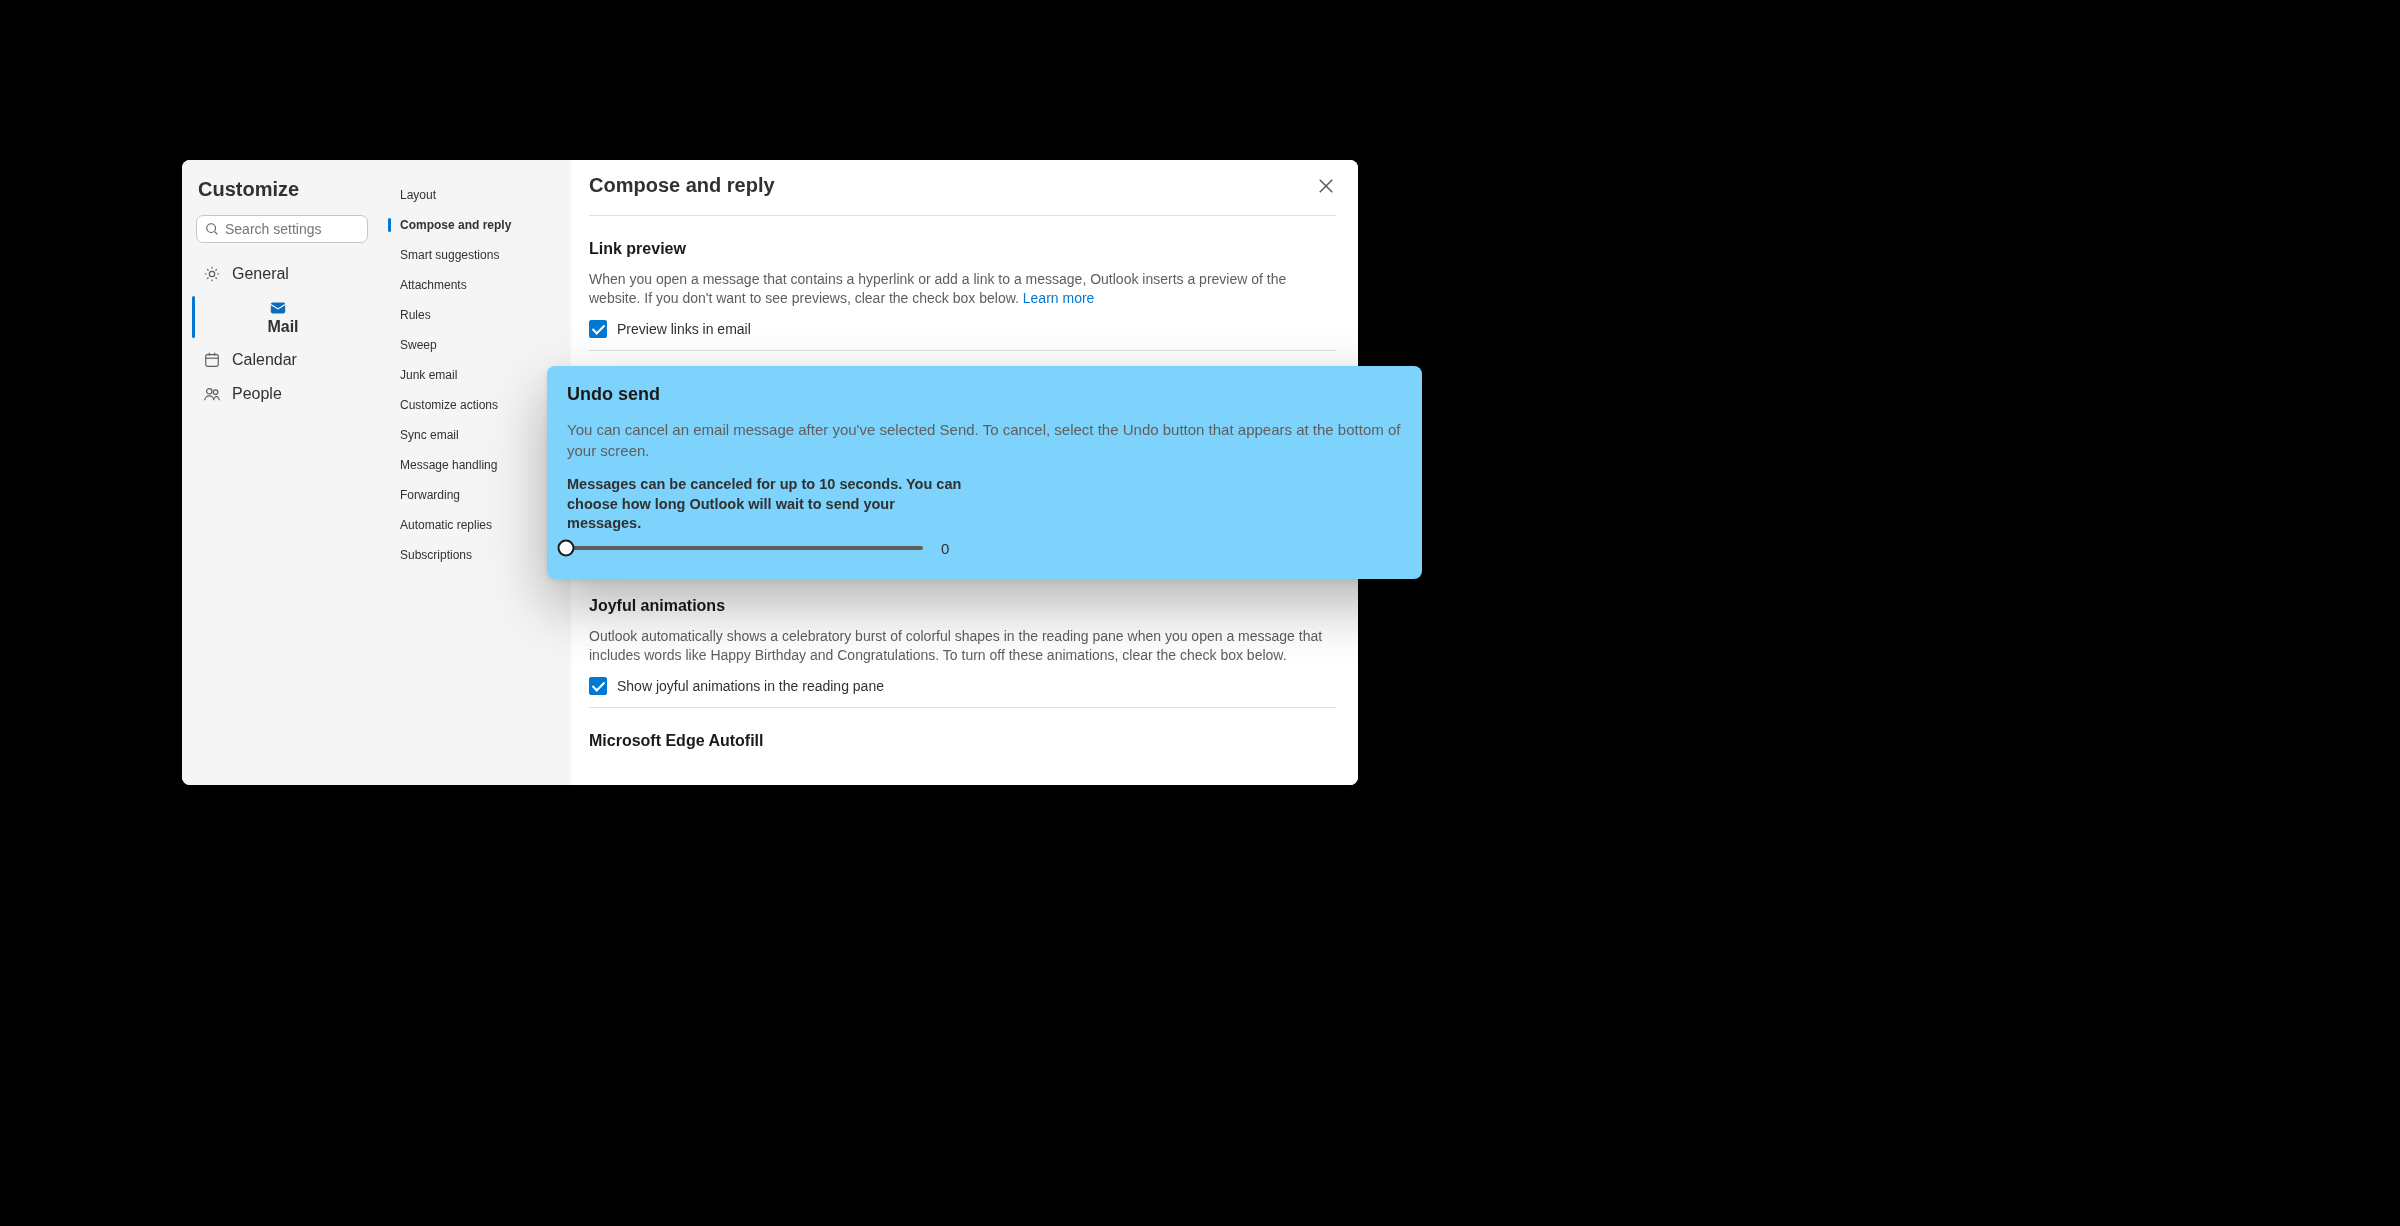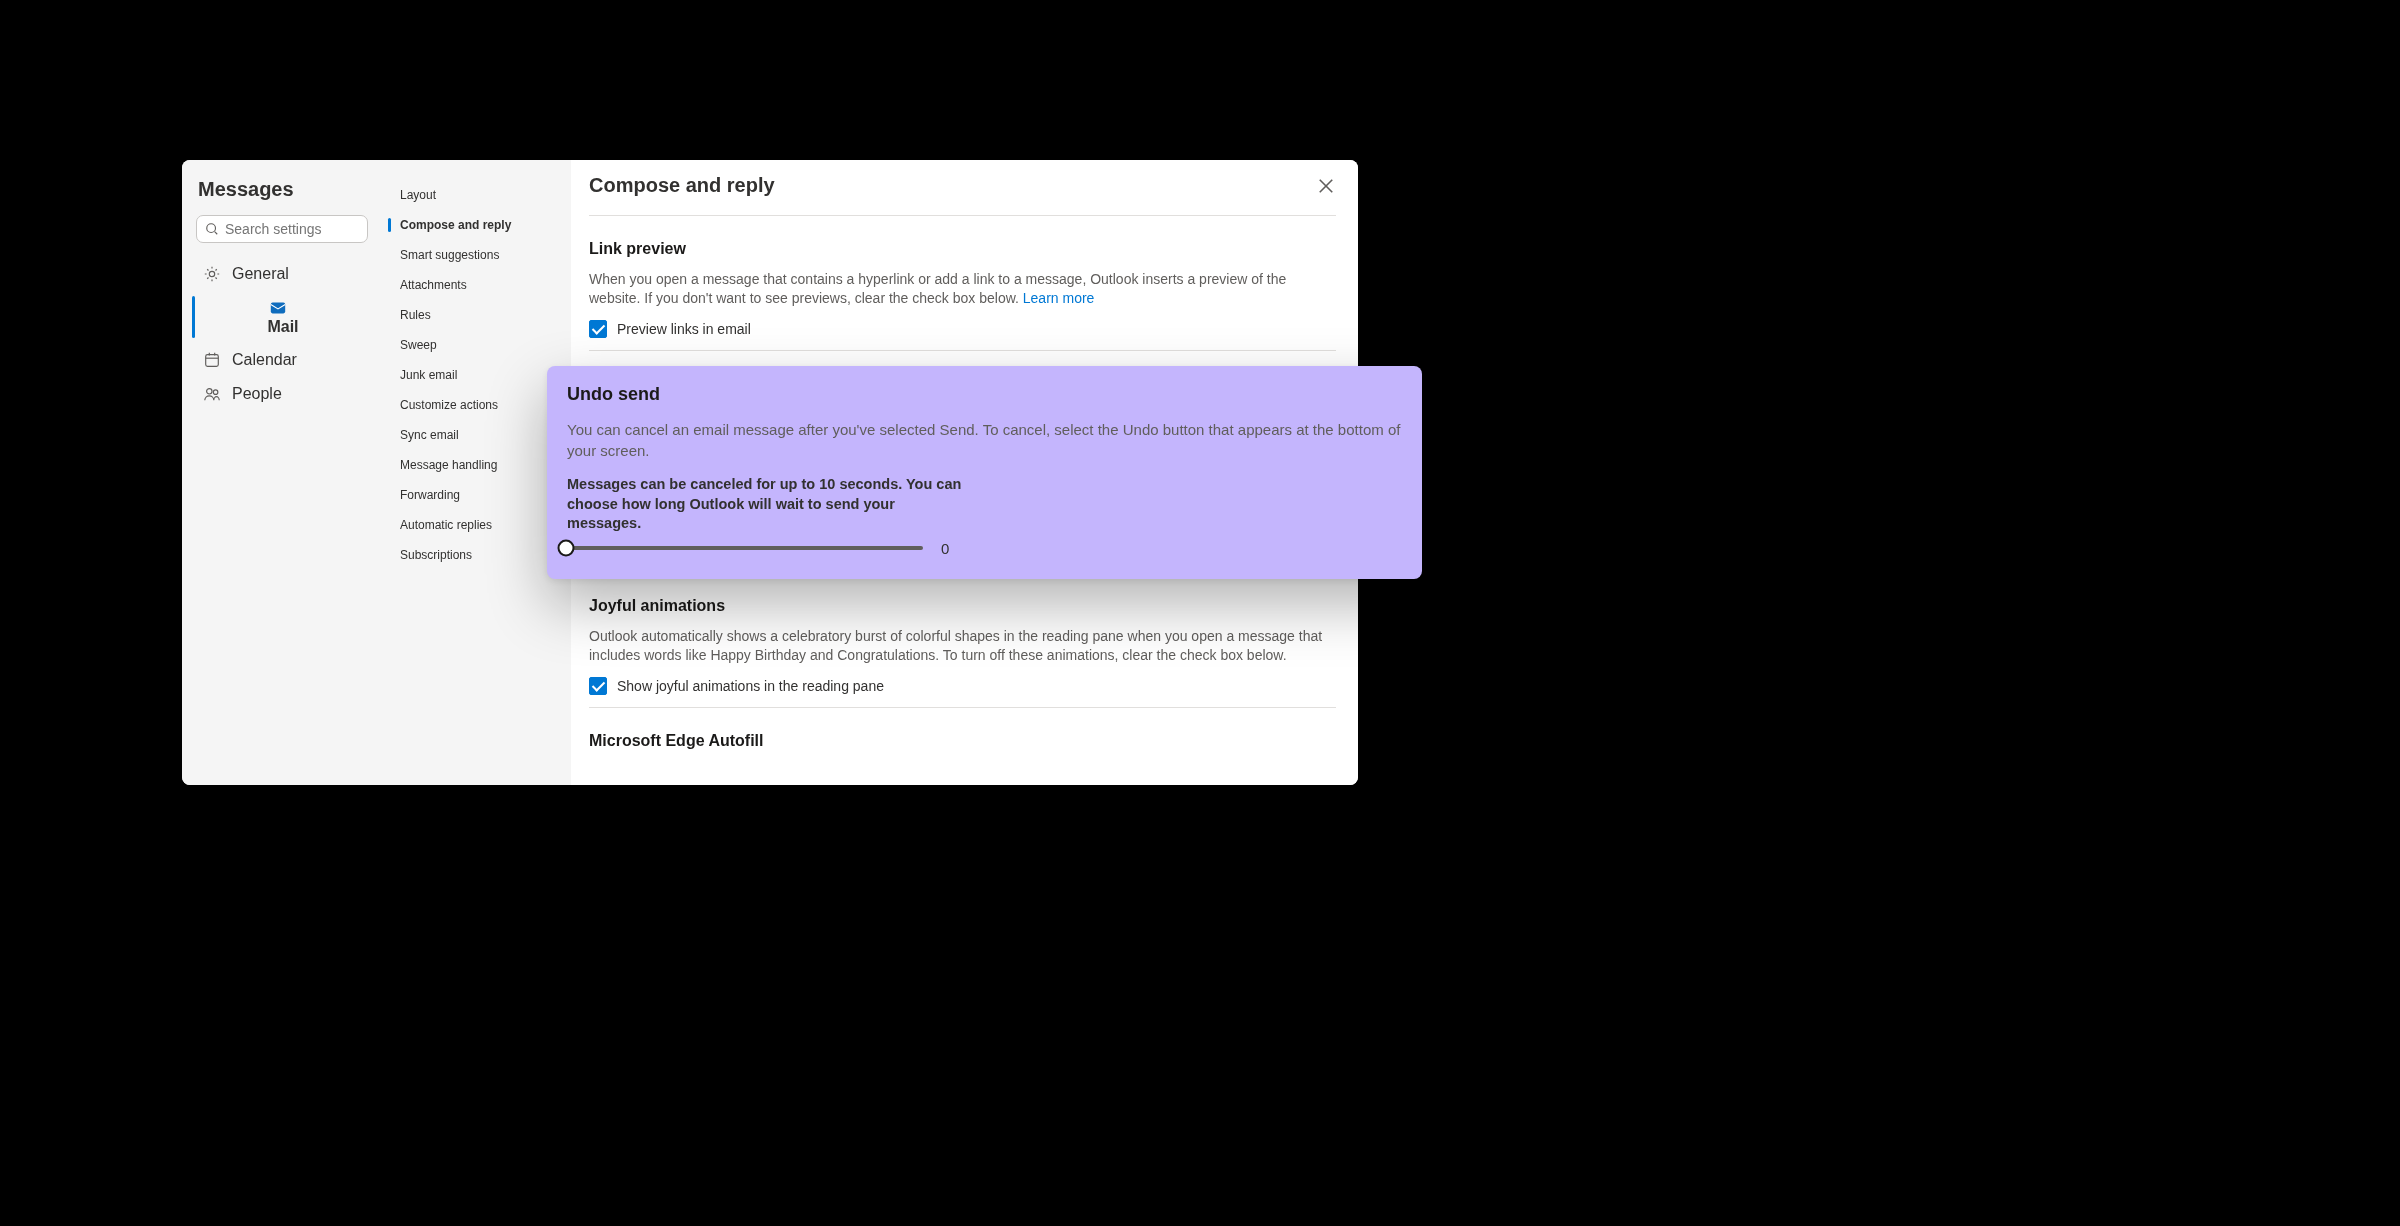--- a/index.html
+++ b/index.html
@@ -179,21 +179,21 @@
     border-width: 0 2px 2px 0;
     transform: rotate(45deg);
   }
   .checkbox-row label { font-size: 14px; color: #323130; }
   
   .popout {
     position: absolute;
     left: 547px;
     top: 366px;
     width: 875px;
-    background: #c4b5fd;
+    background: #7dd3fc;
     border-radius: 8px;
     padding: 18px 20px 22px 20px;
     box-shadow: 0 2px 6px rgba(0,0,0,0.08), 0 25px 60px rgba(0,0,0,0.3);
     z-index: 10;
   }
   .popout-title {
     font-size: 18px;
     font-weight: 700;
     color: #1b1a19;
     margin-bottom: 12px;
@@ -242,21 +242,21 @@
   }
   
   .spacer-undo { height: 198px; border-bottom: 1px solid #e1dfdd; margin-bottom: 24px; }
 </style>
 </head>
 <body>
 
 <div class="settings-window">
 
   <div class="sidebar-left">
-    <div class="sidebar-title">Messages</div>
+    <div class="sidebar-title">Customize</div>
     <div class="search-box">
       <svg class="search-icon" viewBox="0 0 16 16" fill="none" stroke="#605e5c" stroke-width="1.3">
           <circle cx="7" cy="7" r="5"></circle>
           <line x1="11" y1="11" x2="14" y2="14"></line>
         </svg>
       <input type="text" placeholder="Search settings" style="">
     </div>
     <ul class="nav-list">
       <li class="nav-item">
         <span class="icon-slot">

